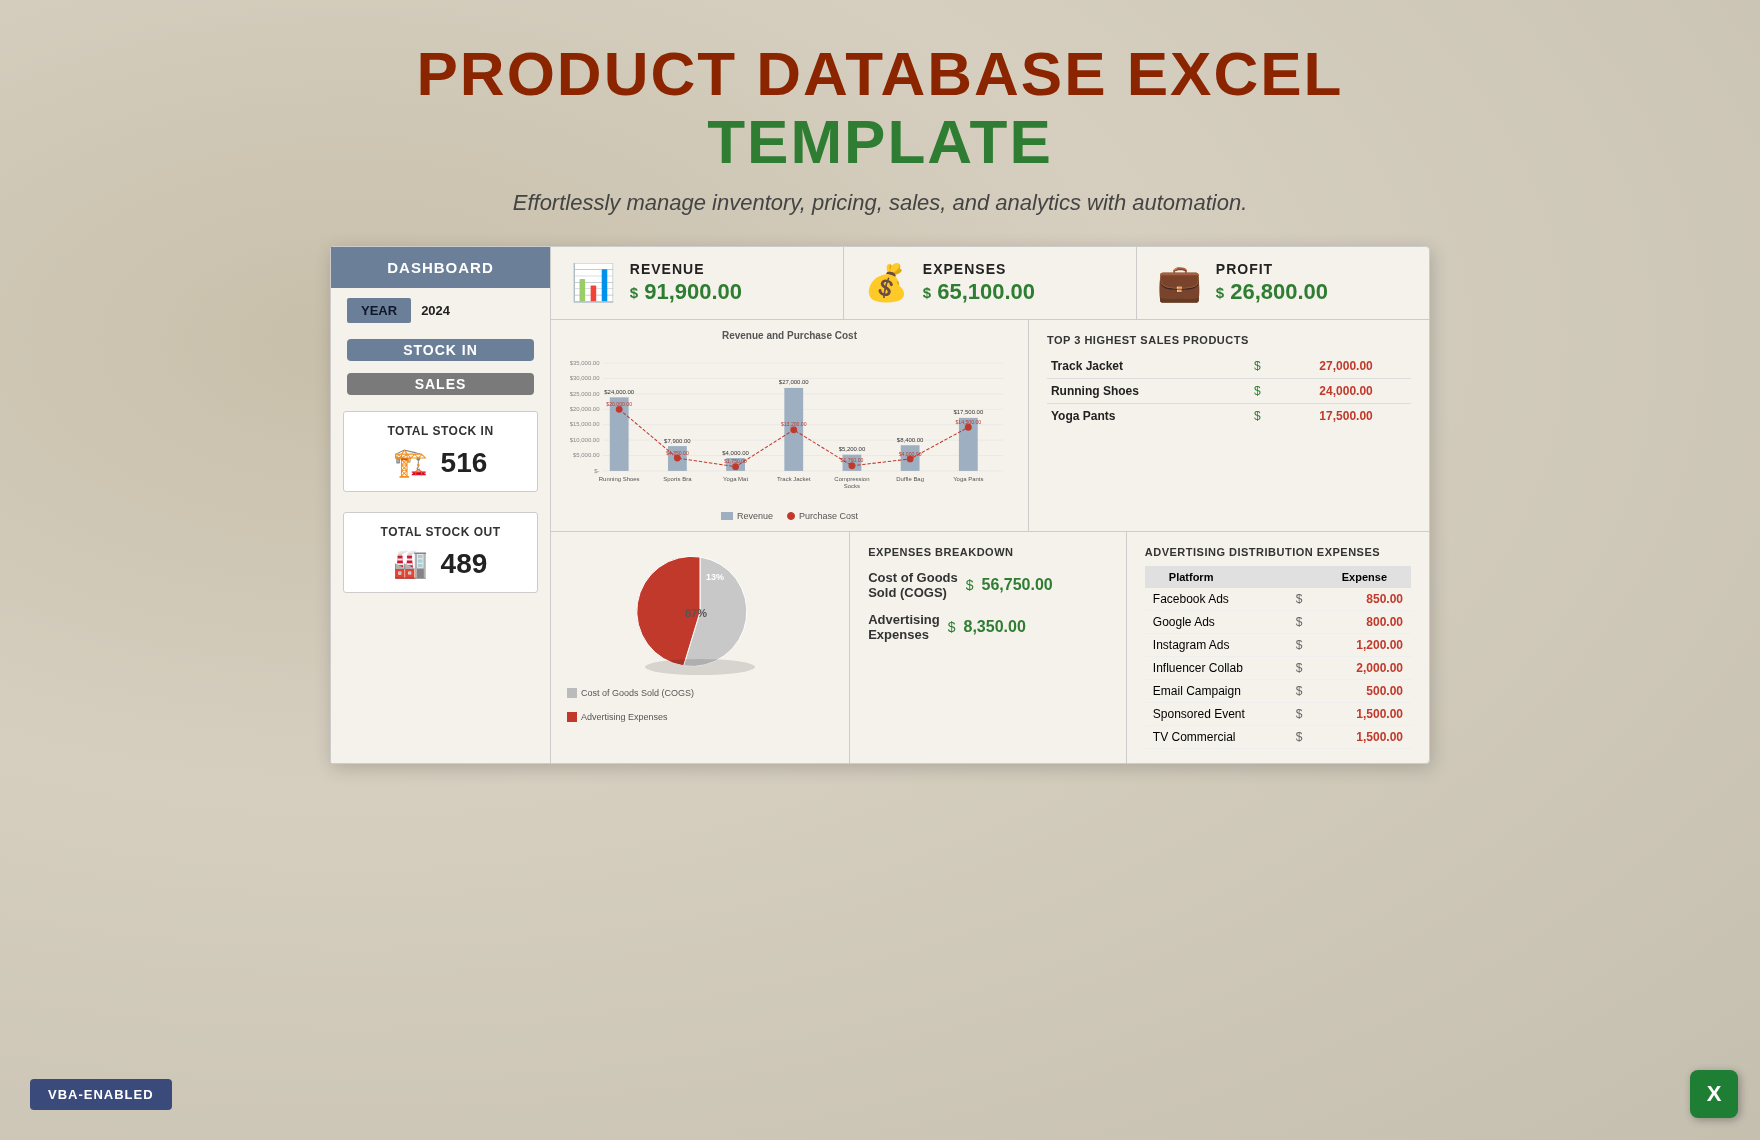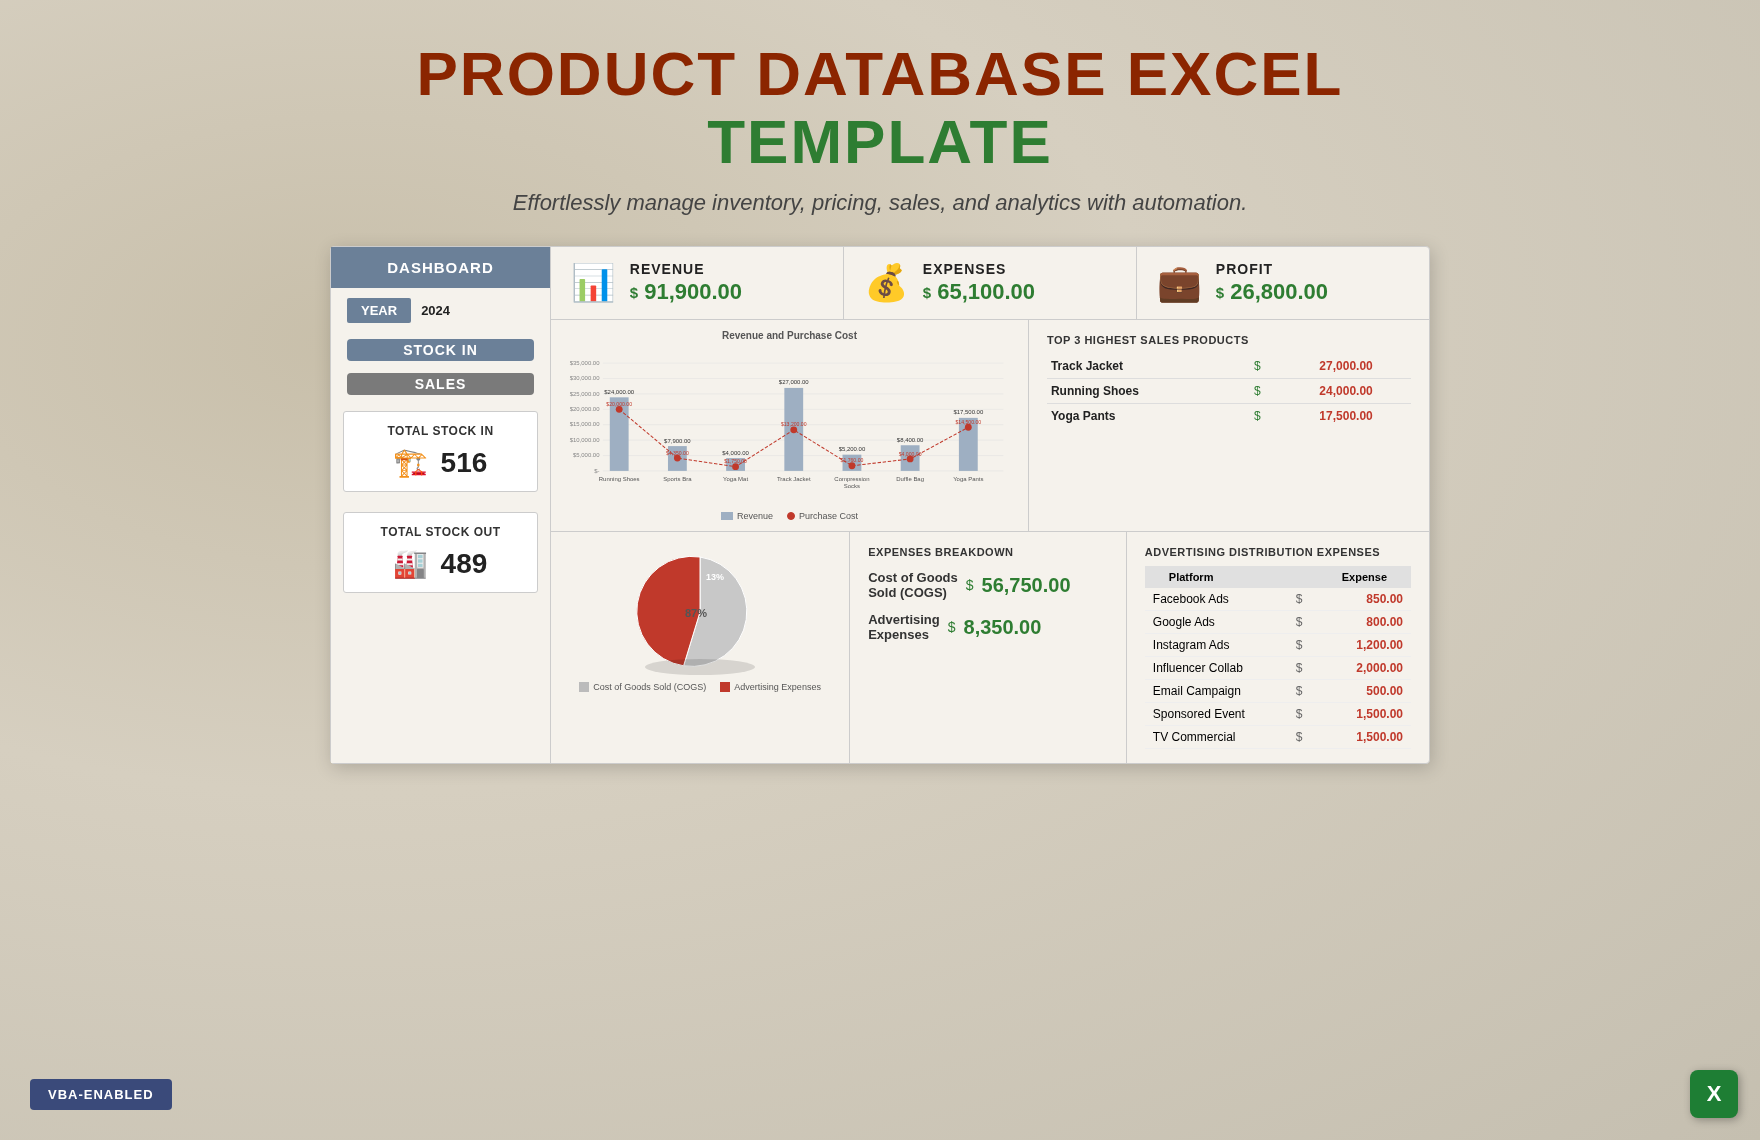--- a/index.html
+++ b/index.html
@@ -69,21 +69,21 @@
     }
     .year-row {
       display: flex;
       align-items: center;
       padding: 10px 16px;
       gap: 10px;
       background: #f5f2ec;
     }
     .year-label {
       background: #6b8098;
-      color: #ffffff;
+      color: #0f172a;
       font-size: 13px;
       font-weight: 700;
       padding: 5px 14px;
       border-radius: 2px;
     }
     .year-value {
       font-size: 13px;
       font-weight: 700;
       color: #222;
     }
@@ -201,21 +201,21 @@
       padding: 14px 18px;
     }
     .breakdown-item {
       display: flex;
       align-items: center;
       gap: 8px;
       margin: 12px 0;
     }
     .breakdown-label { font-size: 13px; font-weight: 700; color: #333; flex: 1; }
     .breakdown-dollar { font-size: 14px; color: #2e7d32; }
-    .breakdown-value { font-size: 20px; font-weight: 700; color: #2e7d32; }
+    .breakdown-value { font-size: 16px; font-weight: 700; color: #2e7d32; }
     .adv-table { width: 100%; border-collapse: collapse; font-size: 12px; }
     .adv-table th { background: #e0e0e0; font-weight: 700; padding: 5px 24px; text-align: left; font-size: 11px; }
     .adv-table td { padding: 4px 8px; border-bottom: 1px solid #eee; }
     .adv-table .adv-dollar { color: #666; }
     .adv-table .adv-value { color: #c0392b; text-align: right; font-weight: 600; }
     
     .vba-badge {
       position: fixed;
       bottom: 30px;
       left: 30px;
@@ -261,20 +261,22 @@
     }
     .legend-item { display: flex; align-items: center; gap: 4px; }
     .legend-bar { width: 12px; height: 8px; background: #9eafc2; }
     .legend-dot { width: 8px; height: 8px; border-radius: 50%; background: #c0392b; border: 1.5px solid #c0392b; }
     .pie-legend {
       display: flex;
       gap: 14px;
       justify-content: center;
       font-size: 9px;
       color: #555;
+      margin-top: 6px;
+      flex-direction: column;
     }
     .legend-cogs { width: 10px; height: 10px; background: #bbb; }
     .legend-adv { width: 10px; height: 10px; background: #c0392b; }
   </style>
 </head>
 <body>
 
 <div class="page-title-line1">PRODUCT DATABASE EXCEL</div>
 <div class="page-title-line2">TEMPLATE</div>
 <div class="page-subtitle">Effortlessly manage inventory, pricing, sales, and analytics with automation.</div>

